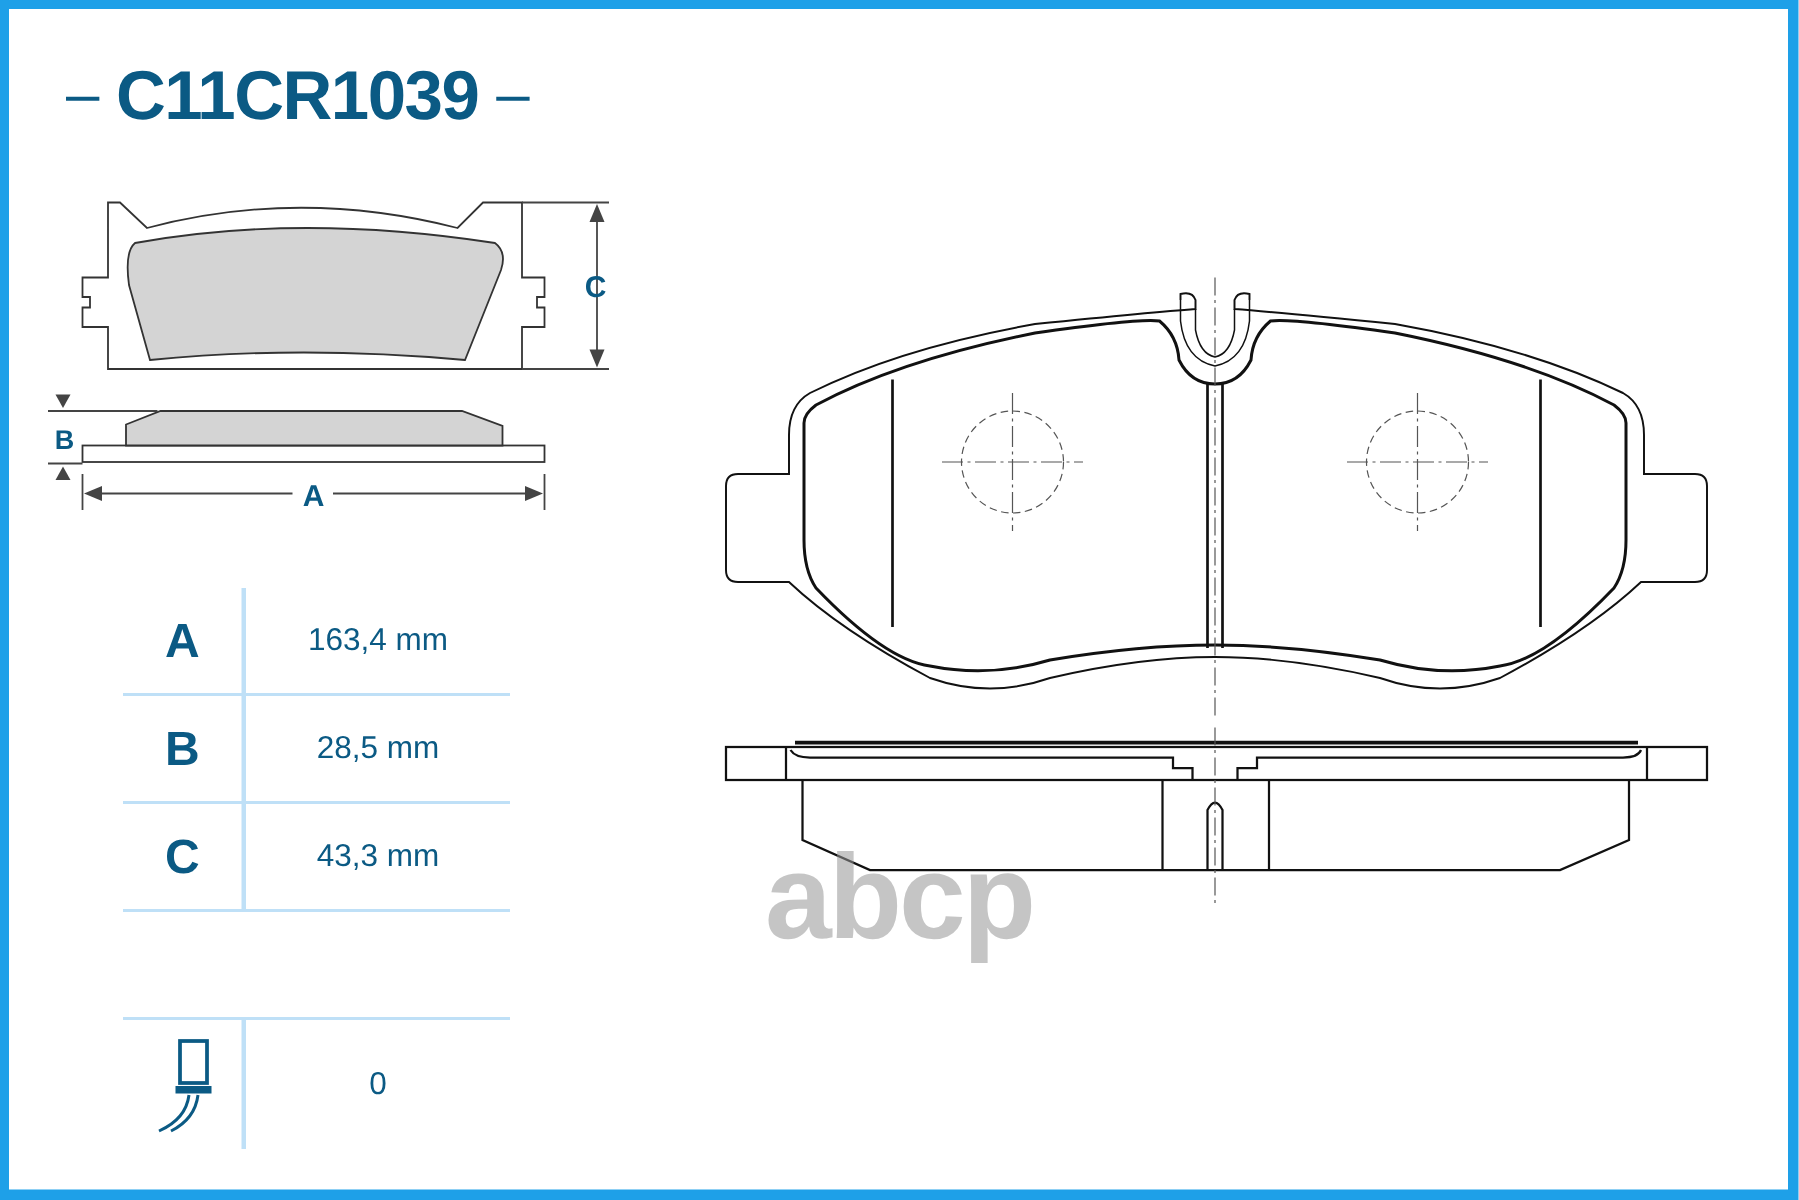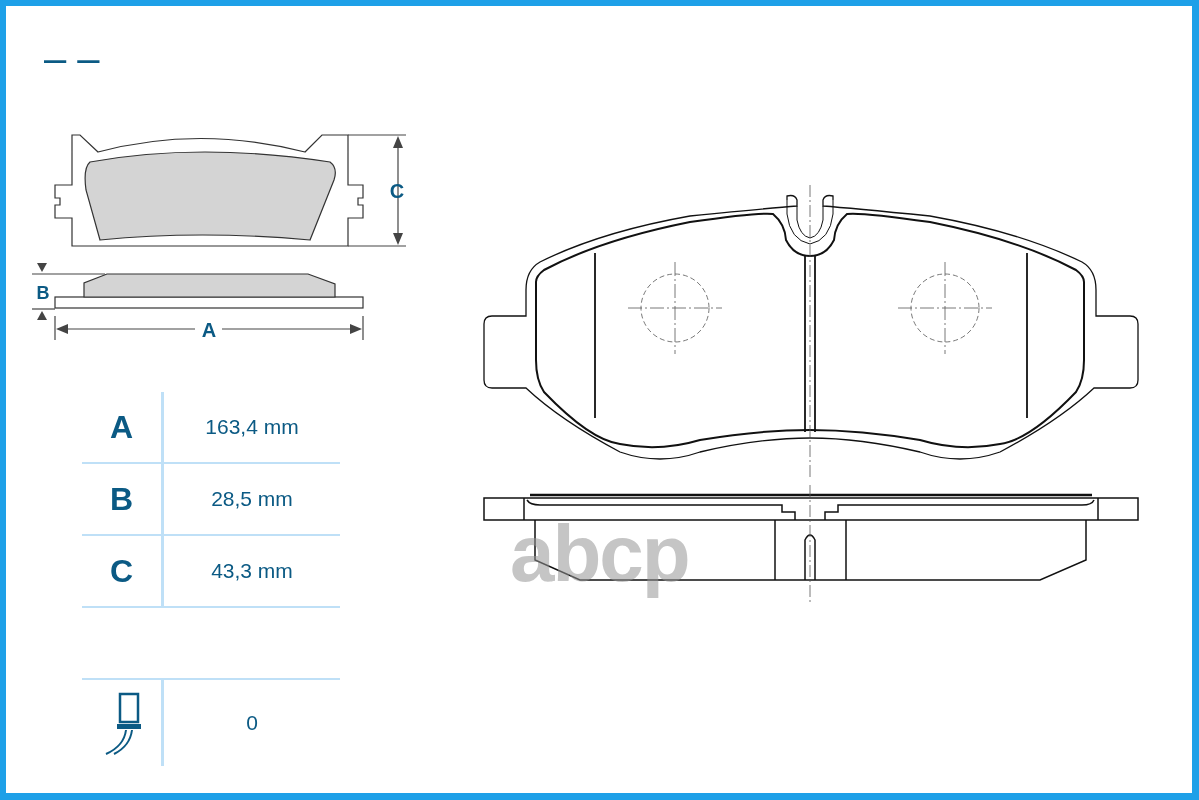--- a/index.html
+++ b/index.html
@@ -6,29 +6,30 @@
   body{width:1199px;height:800px;position:relative;overflow:hidden;background:#1ea0e8;font-family:"Liberation Sans",sans-serif;}
   .frame{position:absolute;left:6px;top:6px;width:1186px;height:787px;background:#ffffff;}
   .title{position:absolute;left:44px;top:36px;font-size:46px;font-weight:bold;color:#0b5a84;letter-spacing:-1px;display:flex;align-items:center;gap:12px;}
   .title .dash{font-weight:normal;font-size:40px;}
   svg{position:absolute;overflow:visible;}
   .spec{position:absolute;left:82px;top:392px;width:258px;}
   .spec-row{display:flex;height:70px;border-bottom:2px solid #bfe0f7;}
   .spec-row:last-child{border-bottom:none;height:86px;}
   .spec-key{width:82px;display:flex;align-items:center;justify-content:center;font-size:32px;font-weight:bold;color:#0b5a84;border-right:3px solid #bfe0f7;box-sizing:border-box;}
   .spec-val{flex:1;display:flex;align-items:center;justify-content:center;font-size:21px;color:#0b5a84;}
-  .watermark{position:absolute;left:510px;top:508px;font-size:80px;font-weight:bold;color:rgba(150,150,150,0.55);letter-spacing:-2px;font-family:"Liberation Sans",sans-serif;}
+  .watermark{position:absolute;left:510px;top:552px;font-size:80px;font-weight:bold;color:rgba(150,150,150,0.55);letter-spacing:-2px;font-family:"Liberation Sans",sans-serif;}
 </style>
 </head>
 <body>
 
 <div class="frame"></div>
 
 <div class="title">
   <span class="dash">–</span>
+  <span>C11CR1039</span>
   <span class="dash">–</span>
 </div>
 
 <svg width="420" height="240" style="left:0;top:120px;" viewBox="0 120 420 240">
   <g fill="none" stroke="#333" stroke-width="1.2">
 
     <path d="M72,135 L80,135 L98,152 Q200,125 305,152 L322,135 L348,135 L348,185 L363,185 L363,198 L358,198 L358,205 L363,205 L363,218 L348,218 L348,246 L72,246 L72,218 L55,218 L55,205 L60,205 L60,198 L55,198 L55,185 L72,185 Z"></path>
   </g>
   <path d="M90,162 Q200,142 330,162 Q338,168 334,180 L310,240 Q200,230 100,240 L86,190 Q83,168 90,162 Z" fill="#d4d4d4" stroke="#333" stroke-width="1.2"></path>
 

